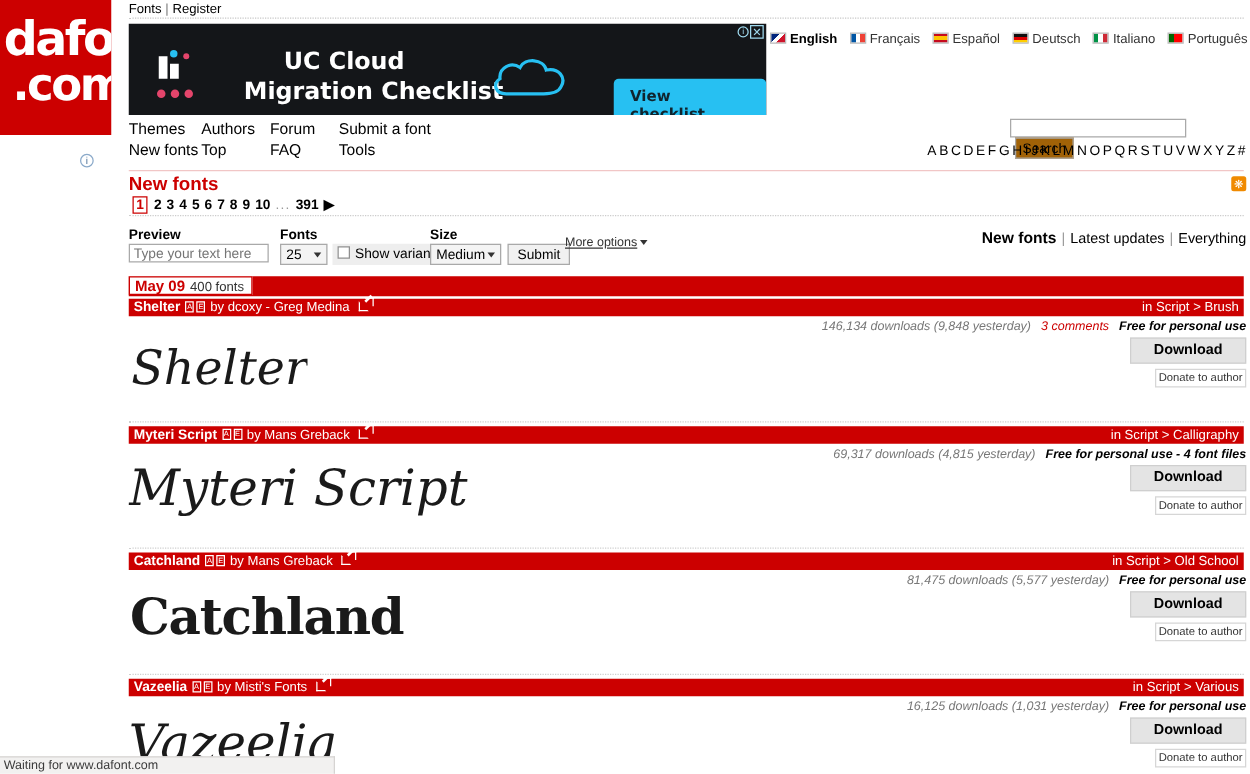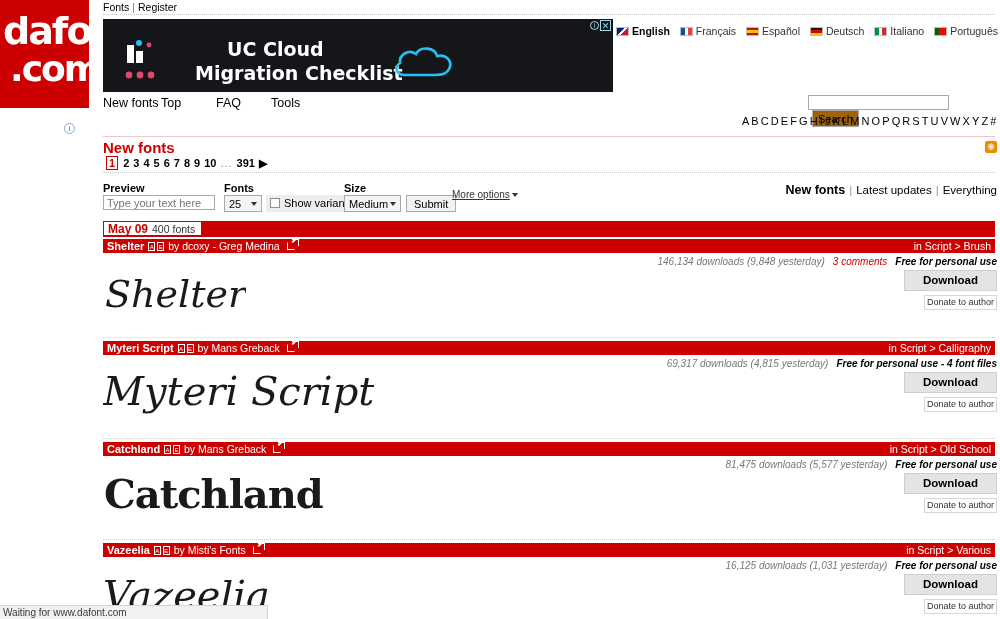--- a/index.html
+++ b/index.html
@@ -496,27 +496,34 @@
     <circle cx="24" cy="8" r="2.4" fill="#e4456b"></circle>
     <circle cx="4" cy="38" r="3.4" fill="#e4456b"></circle>
     <circle cx="15" cy="38" r="3.4" fill="#e4456b"></circle>
     <circle cx="26" cy="38" r="3.4" fill="#e4456b"></circle>
   </svg>
   <div id="ad-txt1">UC Cloud</div>
   <div id="ad-txt2">Migration Checklist</div>
   <svg style="position:absolute;left:288px;top:22px;" width="80" height="40" viewBox="0 0 80 40">
     <path d="M14 34 C5 34 3 26 9 22 C8 13 18 8 25 13 C29 5 44 6 46 15 C56 13 62 21 58 28 C56 33 50 34 44 34 Z" fill="none" stroke="#27c0f2" stroke-width="2.6"></path>
   </svg>
+  <div id="ad-cta">View checklist</div>
   <div id="ad-info">i</div>
   <div id="ad-close">✕</div>
 </div>
 
 <div id="mainnav">
   <table>
     <tbody>
+        <tr>
+      <td class="c1"><a href="#">Themes</a></td>
+      <td class="c2"><a href="#">Authors</a></td>
+      <td class="c3"><a href="#">Forum</a></td>
+      <td><a href="#">Submit a font</a></td>
+    </tr>
     <tr>
       <td class="c1"><a href="#">New fonts</a></td>
       <td class="c2"><a href="#">Top</a></td>
       <td class="c3"><a href="#">FAQ</a></td>
       <td><a href="#">Tools</a></td>
     </tr>
   </tbody>
     </table>
 </div>
 

